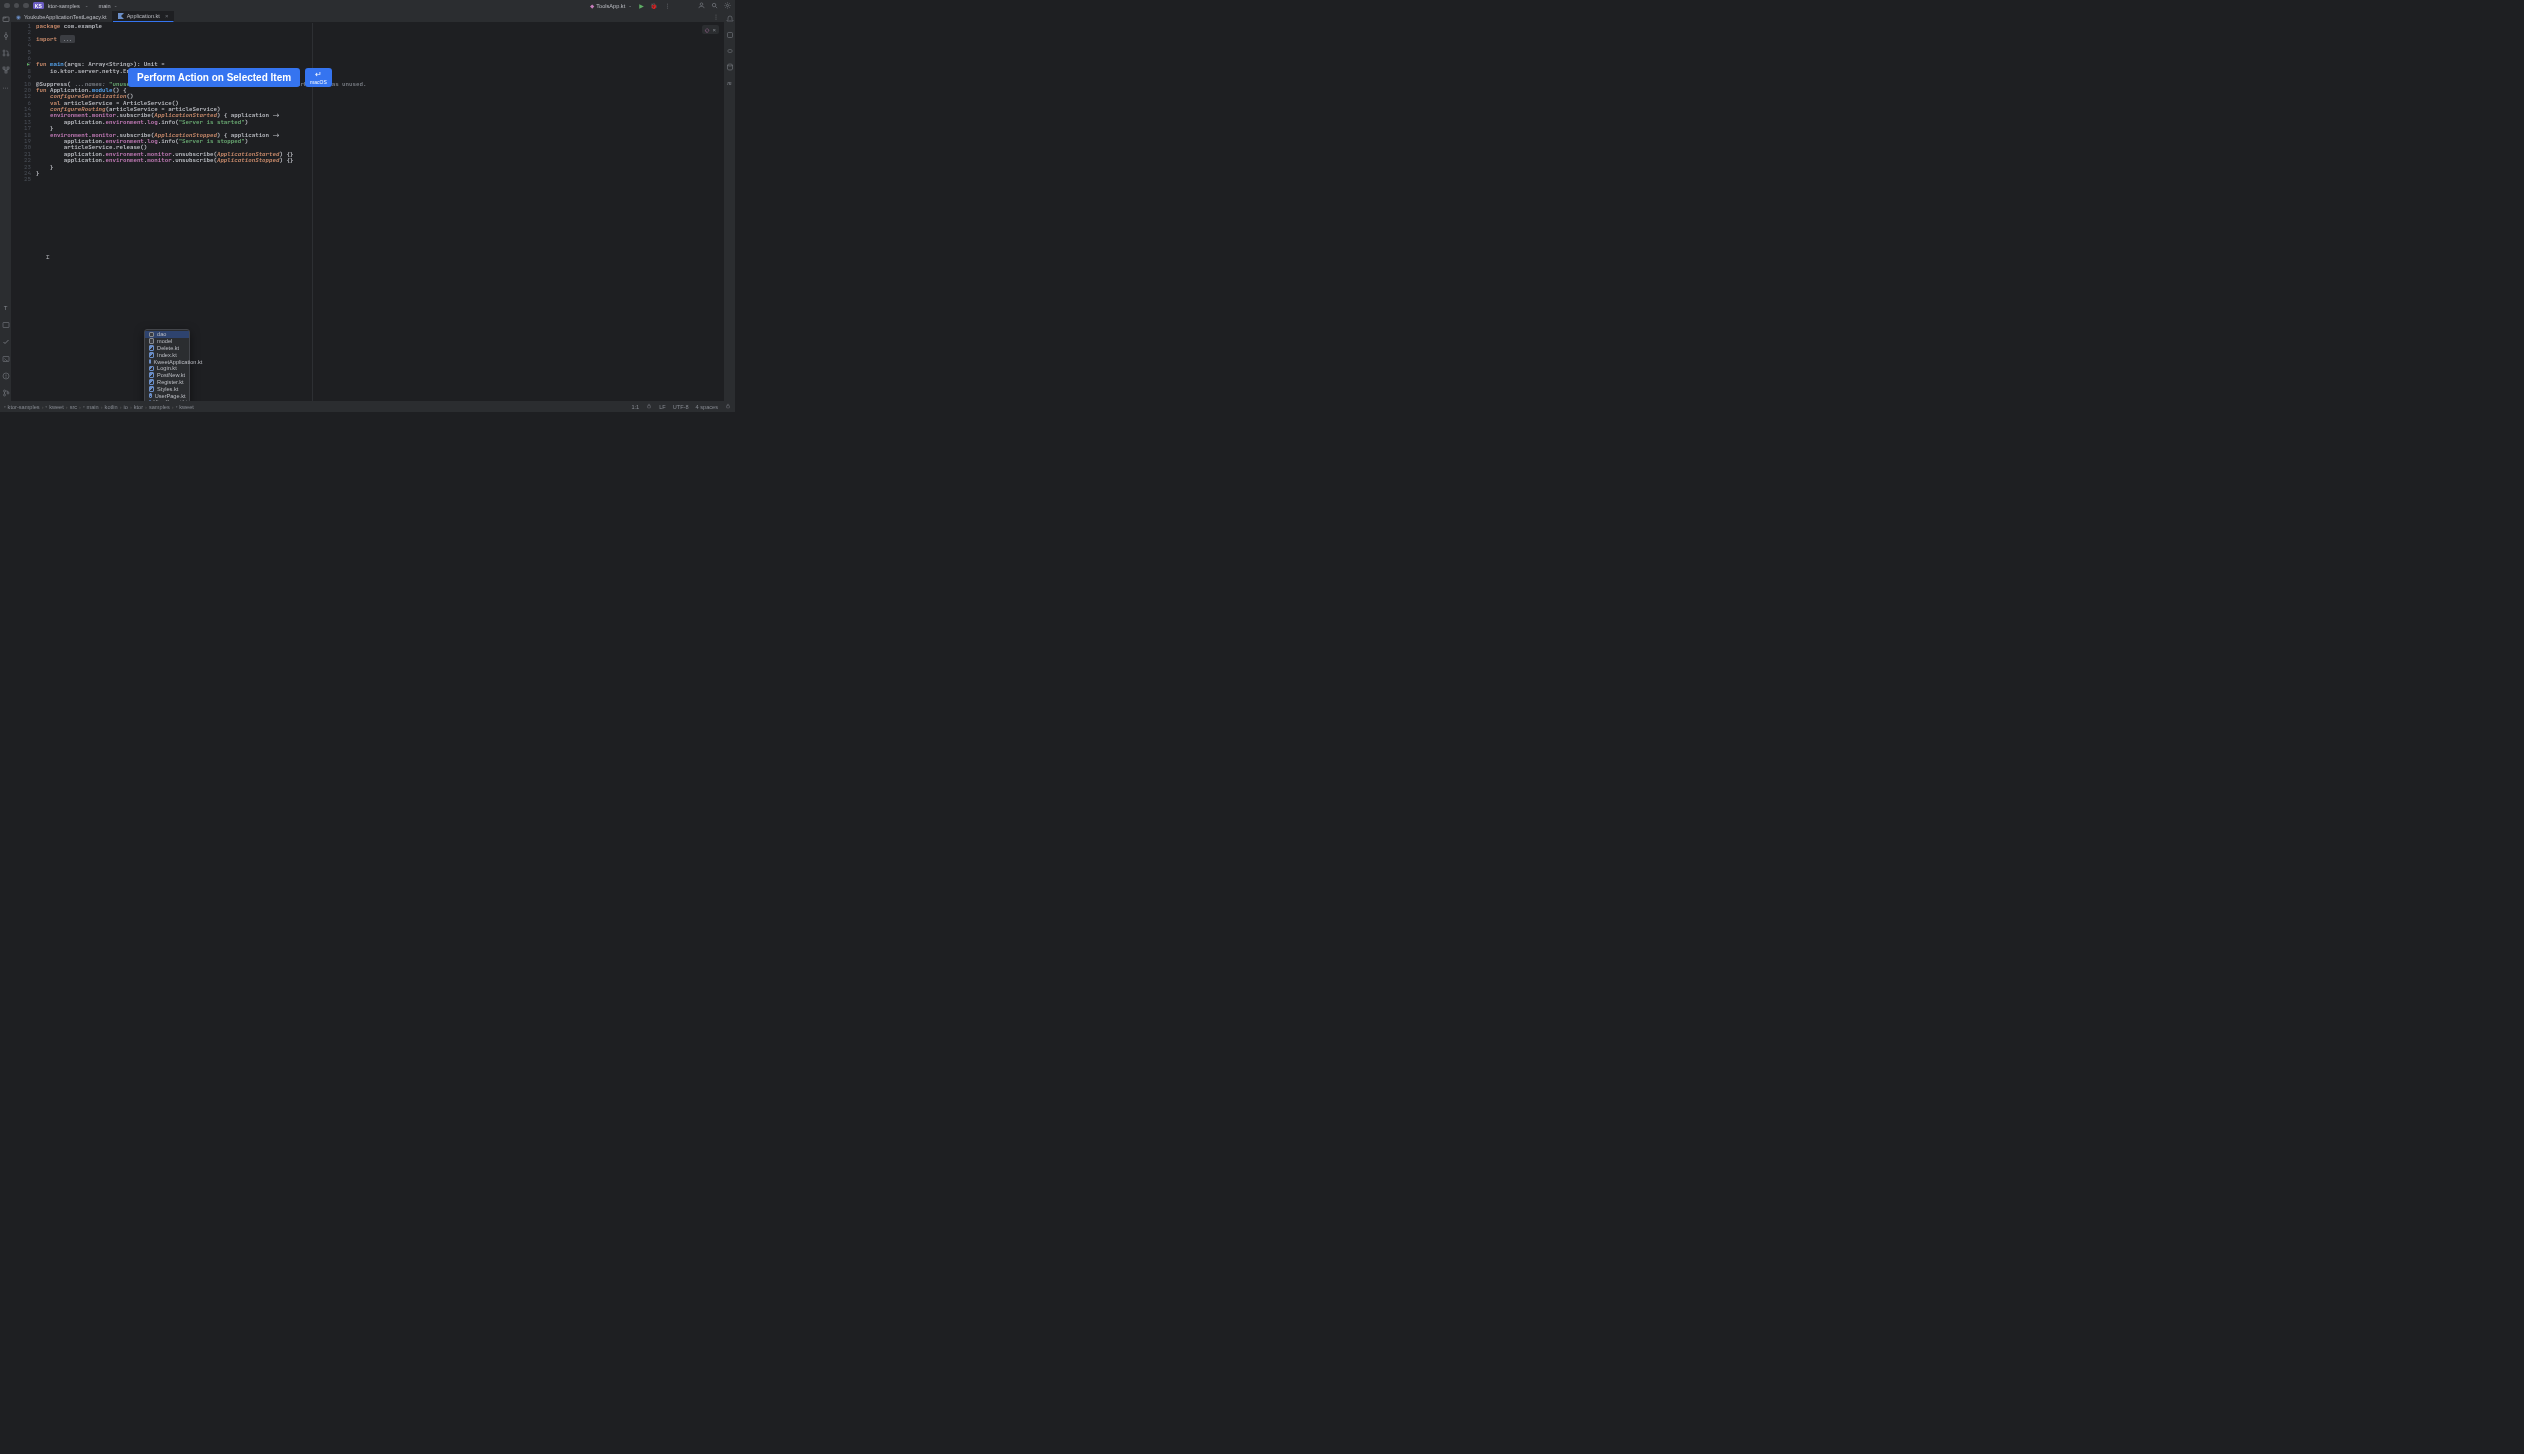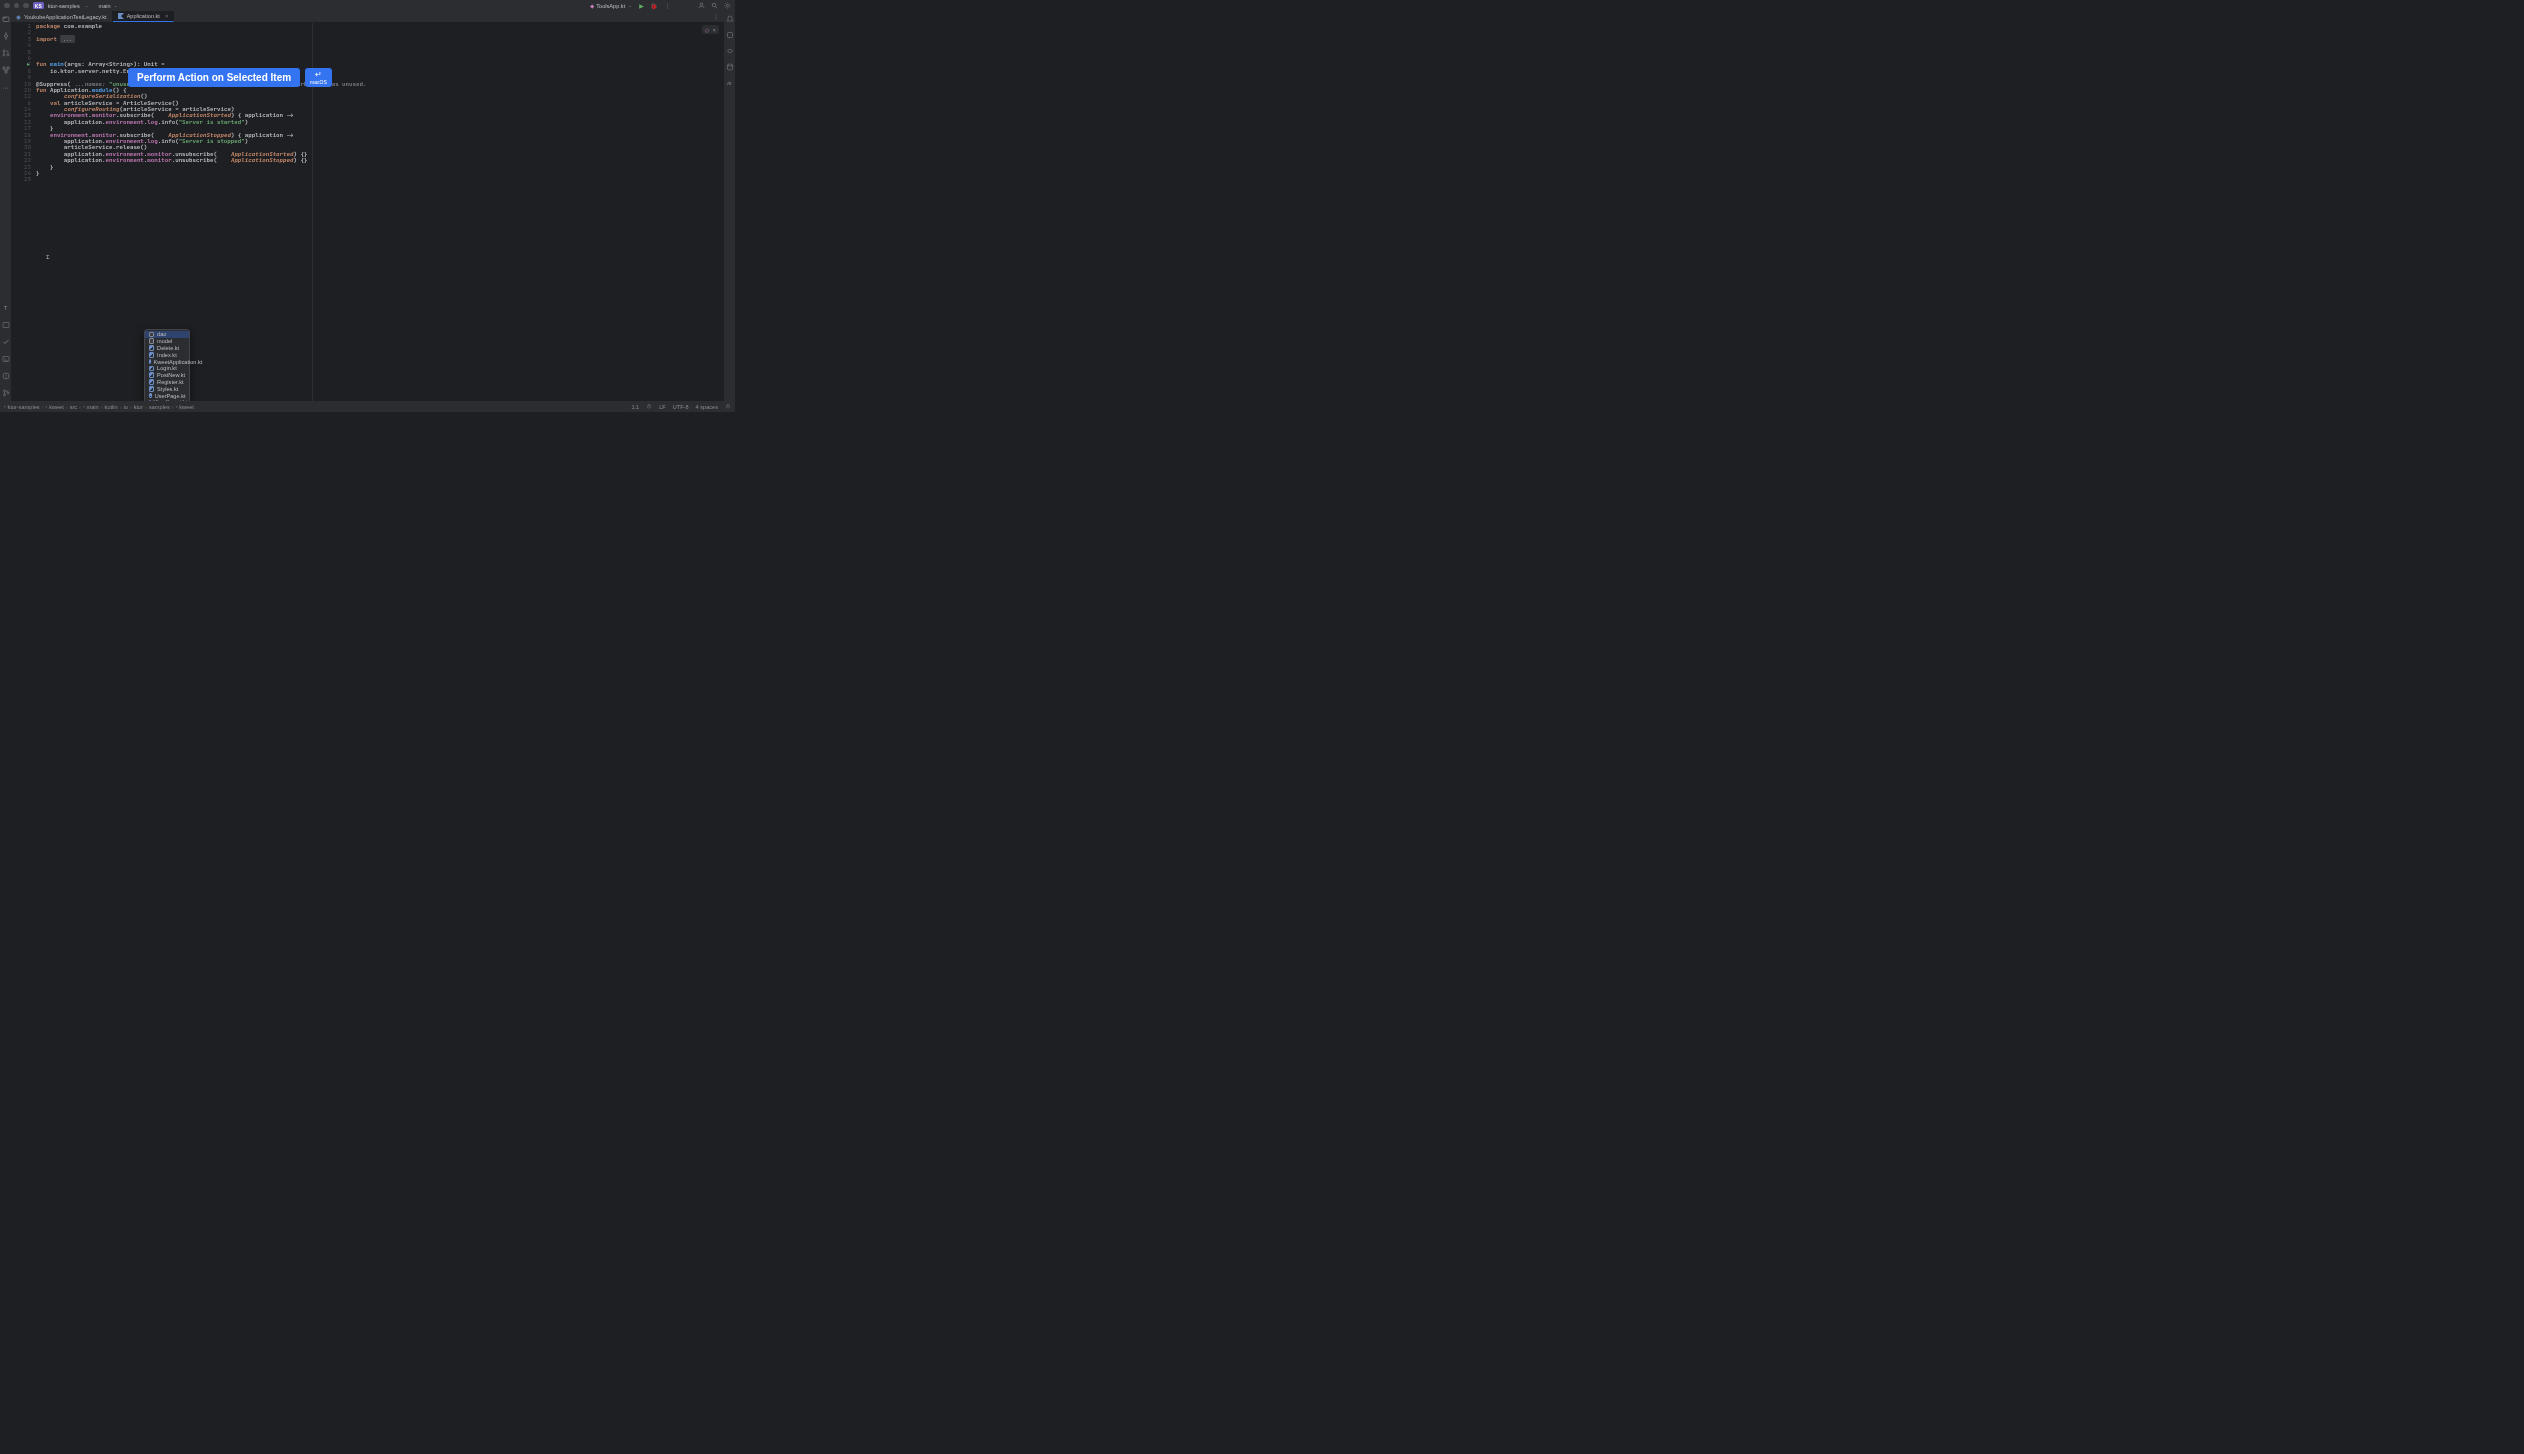--- a/index.html
+++ b/index.html
@@ -88,21 +88,21 @@
     .code-line { height: 6.4px; font-weight: bold; }
     .run-gutter { position:absolute; left: 16px; top: 0; width: 7px; }
     .run-marker { position:absolute; color:#5fad65; font-size:4.5px; }
 
     
     .kw { color: #cf8e6d; }
     .fn { color: #56a8f5; }
     .str { color: #6aab73; }
     .cm { color: #7a7e85; }
     .prop { color: #c77dbb; }
-    .special { color: #cf8e6d; font-style: italic; margin-left: 14px; }
+    .special { color: #cf8e6d; font-style: italic; }
     .fold { background:#3b3d42; border-radius:1.5px; padding:0 2px; color:#868a91;}
     .ital { font-style: italic;}
 
     .vline { position:absolute; top:0; bottom:0; left:301px; width:0.5px; background:#2d2f33;}
 
     
     .action-banner {
       position: absolute; top: 68px; left: 100px;
       display: flex; gap: 5px; align-items: center;
       z-index: 10;

